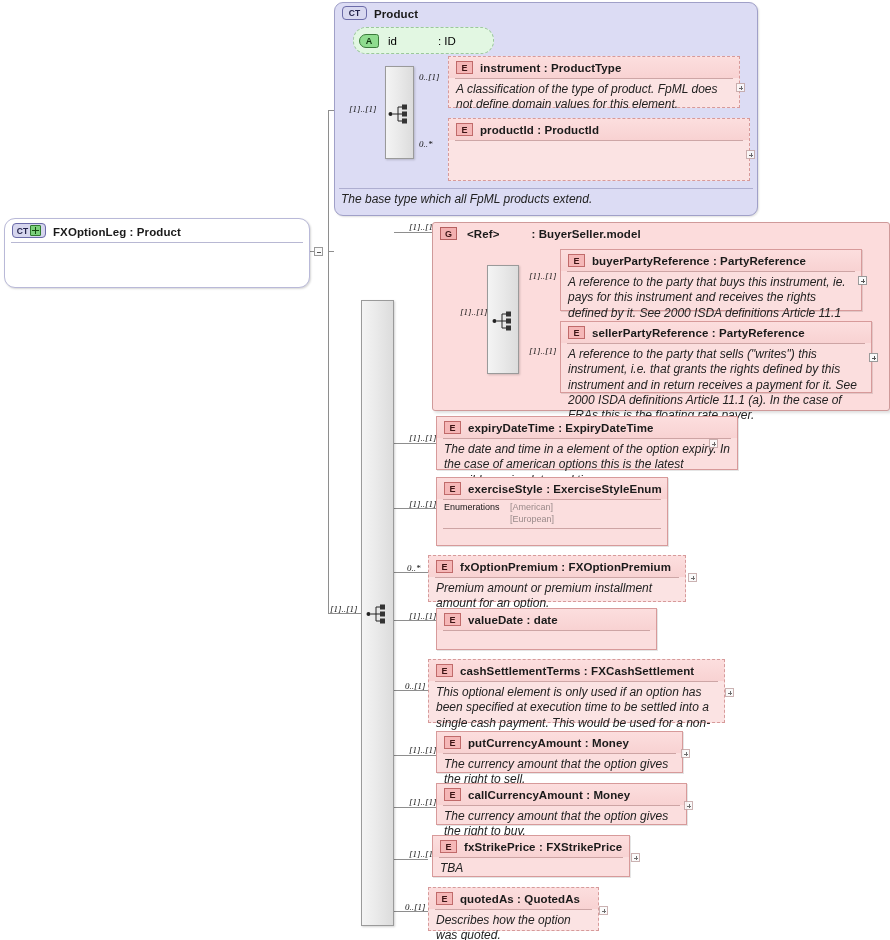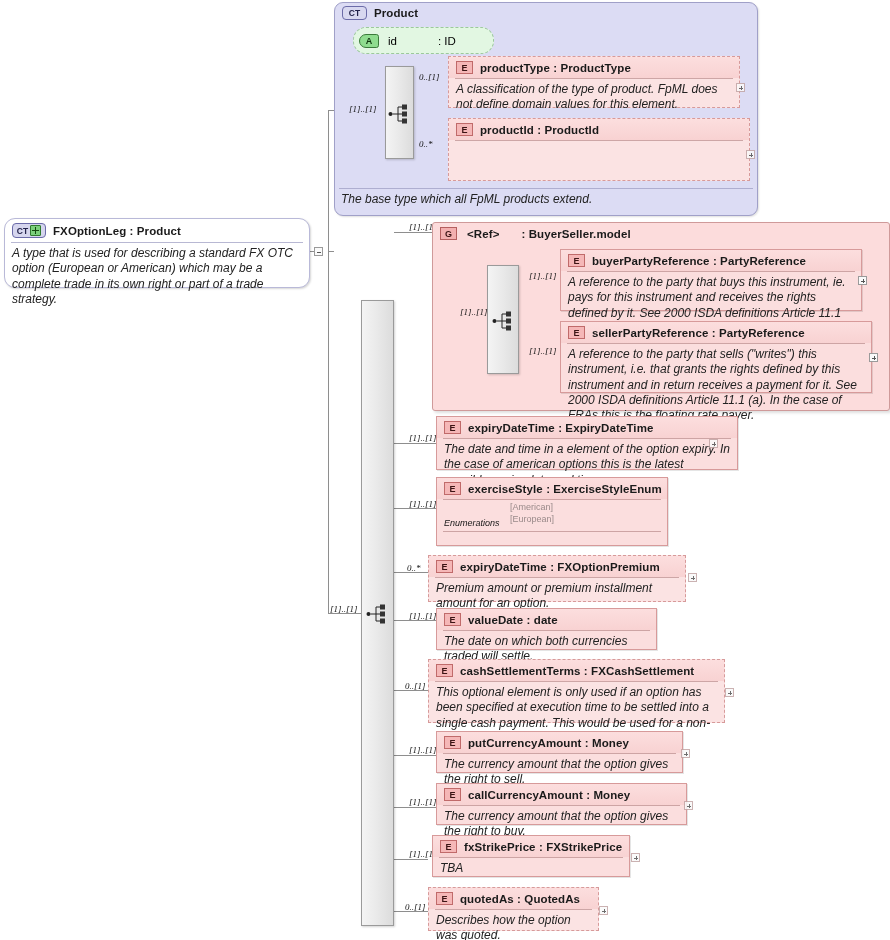--- a/index.html
+++ b/index.html
@@ -7,21 +7,21 @@
     width:890px;height:940px;position:relative;overflow:hidden;
     font-family:"Liberation Sans","DejaVu Sans",sans-serif;
     -webkit-font-smoothing:antialiased;
   }
   .canvas{position:absolute;left:0;top:0;width:890px;height:940px;}
 
   
   .abs{position:absolute;box-sizing:border-box;}
 
   
-  .nodehead{display:flex;align-items:center;gap:7px;padding:4px 8px 4px 7px;}
+  .nodehead{display:flex;align-items:flex-end;gap:7px;padding:4px 8px 4px 7px;}
   .nodehead .nm{font-size:11.5px;font-weight:bold;color:#1a1a1a;letter-spacing:.1px;white-space:nowrap;}
   .nodebody{font-size:12px;font-style:italic;color:#222;line-height:1.28;padding:3px 7px 4px 7px;}
   .hr{height:1px;background:#b98c8c;margin:0 6px;opacity:.7;}
   .hr.v{background:#9a9ac0;}
 
   
   .badge{
     display:inline-flex;align-items:center;justify-content:center;
     font-size:9px;font-weight:bold;font-family:"Liberation Sans",sans-serif;
     box-sizing:border-box;flex:none;
@@ -90,21 +90,21 @@
   .handle{
     position:absolute;width:9px;height:9px;box-sizing:border-box;
     background:#fafafa;border:1px solid #9a9a9a;
   }
   .handle:before{content:"";position:absolute;left:1.5px;right:1.5px;top:3.5px;height:1px;background:#555;}
   .handle.plus:after{content:"";position:absolute;top:1.5px;bottom:1.5px;left:3.5px;width:1px;background:#555;}
   .handle.faint{border-color:#c2a5a5;opacity:.85;}
 
   
   .enumrow{display:flex;font-size:9px;padding:2px 7px 1px 7px;}
-  .enumlabel{font-style:italic;color:#161616;width:66px;flex:none;margin-top:16px;}
+  .enumlabel{color:#161616;width:66px;flex:none;}
   .enumvals{color:#9a8a8a;line-height:1.3;}
 </style>
 </head>
 <body>
 
 <div class="canvas">
 
   <div class="ln lnh" style="left:310px;top:251px;width:8px;"></div>
   <div class="ln lnv" style="left:328px;top:110px;height:283px;"></div>
   <div class="ln lnh" style="left:328px;top:251px;width:6px;"></div>
@@ -138,21 +138,20 @@
 
   <div class="abs ctbox-white" style="left:4px;top:218px;width:306px;height:70px;">
     <div class="nodehead">
       <span class="badge badge-CTp">
         <span>CT</span>
           <span class="plusglyph"></span>
       </span>
       <span class="nm">FXOptionLeg : Product</span>
     </div>
     <div class="hr v"></div>
-    <div class="nodebody">A type that is used for describing a standard FX OTC option (European or American) which may be a complete trade in its own right or part of a trade strategy.</div>
   </div>
   <div class="handle" style="left:314px;top:247px;"></div>
 
   <div class="abs ctbox" style="left:334px;top:2px;width:424px;height:214px;">
     <div class="nodehead" style="padding-top:3px;">
       <span class="badge badge-CT">
           <span>CT</span>
         </span>
       <span class="nm">Product</span>
     </div>
@@ -187,21 +186,21 @@
     </svg>
   </div>
   <div class="card" style="left:349px;top:104px;">[1]..[1]</div>
 
   <div class="card" style="left:419px;top:72px;">0..[1]</div>
   <div class="abs pinkbox dashed" style="left:448px;top:56px;width:292px;height:52px;">
     <div class="nodehead">
       <span class="badge badge-E">
           <span>E</span>
         </span>
-      <span class="nm">productType : ProductType</span>
+      <span class="nm">instrument : ProductType</span>
     </div>
     <div class="hr"></div>
     <div class="nodebody">A classification of the type of product. FpML does not define domain values for this element.</div>
   </div>
   <div class="handle plus faint" style="left:736px;top:83px;"></div>
 
   <div class="card" style="left:419px;top:139px;">0..*</div>
   <div class="abs pinkbox dashed" style="left:448px;top:118px;width:302px;height:63px;">
     <div class="nodehead">
       <span class="badge badge-E">
@@ -228,21 +227,21 @@
   </div>
   <div class="card" style="left:330px;top:604px;">[1]..[1]</div>
 
   <div class="card" style="left:409px;top:222px;">[1]..[1]</div>
   <div class="abs groupbox" style="left:432px;top:222px;width:458px;height:189px;">
     <div class="nodehead" style="padding-top:4px;gap:10px;">
       <span class="badge badge-G">
           <span>G</span>
         </span>
       <span class="nm">&lt;Ref&gt;</span>
-      <span class="nm" style="margin-left:12px;">: BuyerSeller.model</span>
+      <span class="nm" style="margin-left:22px;">: BuyerSeller.model</span>
     </div>
   </div>
 
   <div class="abs seqbar" style="left:487px;top:265px;width:32px;height:109px;">
     <svg class="seqicon" width="24" height="20" style="left:4px;top:45px;" viewBox="0 0 24 20">
       <circle cx="2.5" cy="10" r="2" fill="#222"></circle>
       <line x1="4.5" y1="10" x2="10" y2="10" stroke="#222" stroke-width="1"></line>
       <line x1="10" y1="3" x2="10" y2="17" stroke="#222" stroke-width="1"></line>
       <line x1="10" y1="3" x2="14" y2="3" stroke="#222" stroke-width="1"></line>
       <line x1="10" y1="10" x2="14" y2="10" stroke="#222" stroke-width="1"></line>
@@ -311,37 +310,36 @@
     </div>
     <div class="hr" style="margin-top:2px;"></div>
   </div>
 
   <div class="card" style="left:407px;top:563px;">0..*</div>
   <div class="abs pinkbox dashed" style="left:428px;top:555px;width:258px;height:47px;">
     <div class="nodehead">
       <span class="badge badge-E">
           <span>E</span>
         </span>
-      <span class="nm">expiryDateTime : FXOptionPremium</span>
+      <span class="nm">fxOptionPremium : FXOptionPremium</span>
     </div>
     <div class="hr"></div>
     <div class="nodebody">Premium amount or premium installment amount for an option.</div>
   </div>
   <div class="handle plus faint" style="left:688px;top:573px;"></div>
 
   <div class="card" style="left:409px;top:611px;">[1]..[1]</div>
   <div class="abs pinkbox solid" style="left:436px;top:608px;width:221px;height:42px;">
     <div class="nodehead">
       <span class="badge badge-E">
           <span>E</span>
         </span>
       <span class="nm">valueDate : date</span>
     </div>
     <div class="hr"></div>
-    <div class="nodebody">The date on which both currencies traded will settle.</div>
   </div>
 
   <div class="card" style="left:405px;top:681px;">0..[1]</div>
   <div class="abs pinkbox dashed" style="left:428px;top:659px;width:297px;height:64px;">
     <div class="nodehead">
       <span class="badge badge-E">
           <span>E</span>
         </span>
       <span class="nm">cashSettlementTerms : FXCashSettlement</span>
     </div>

